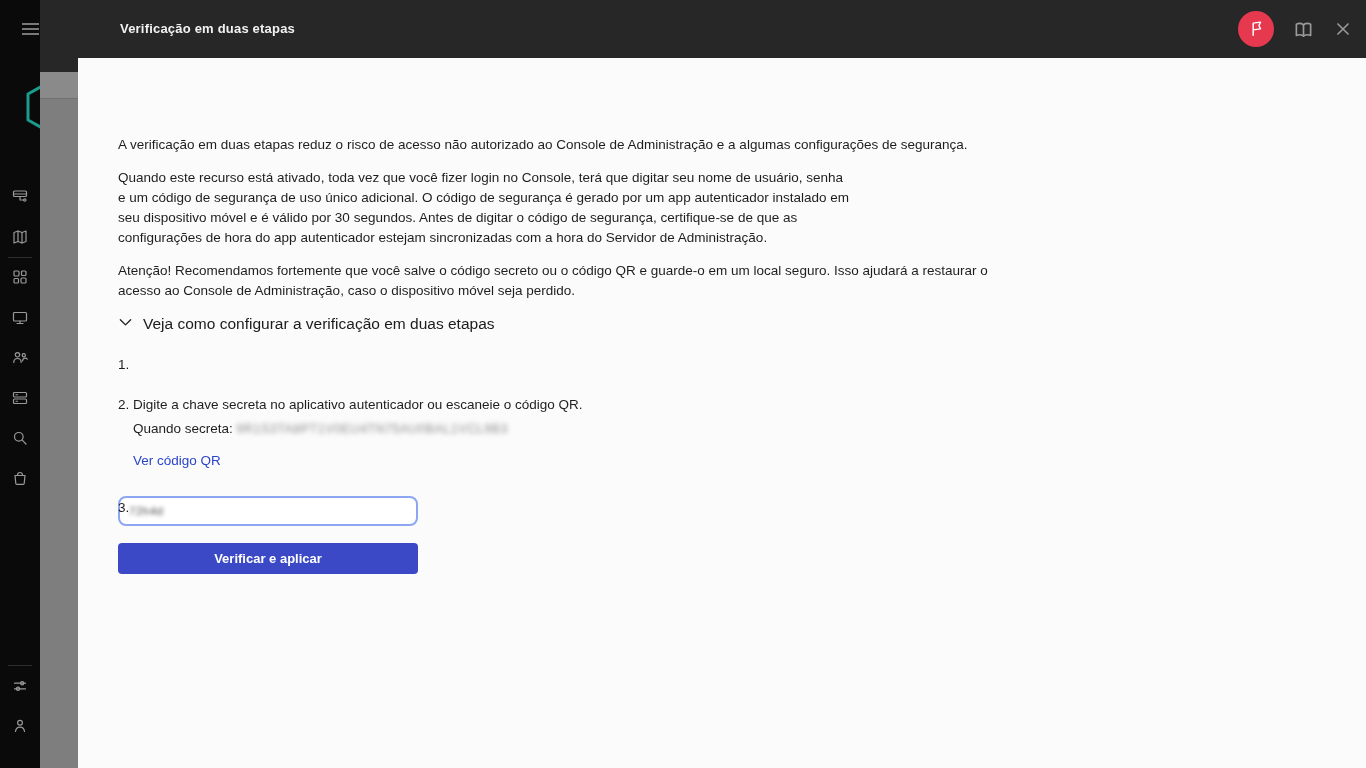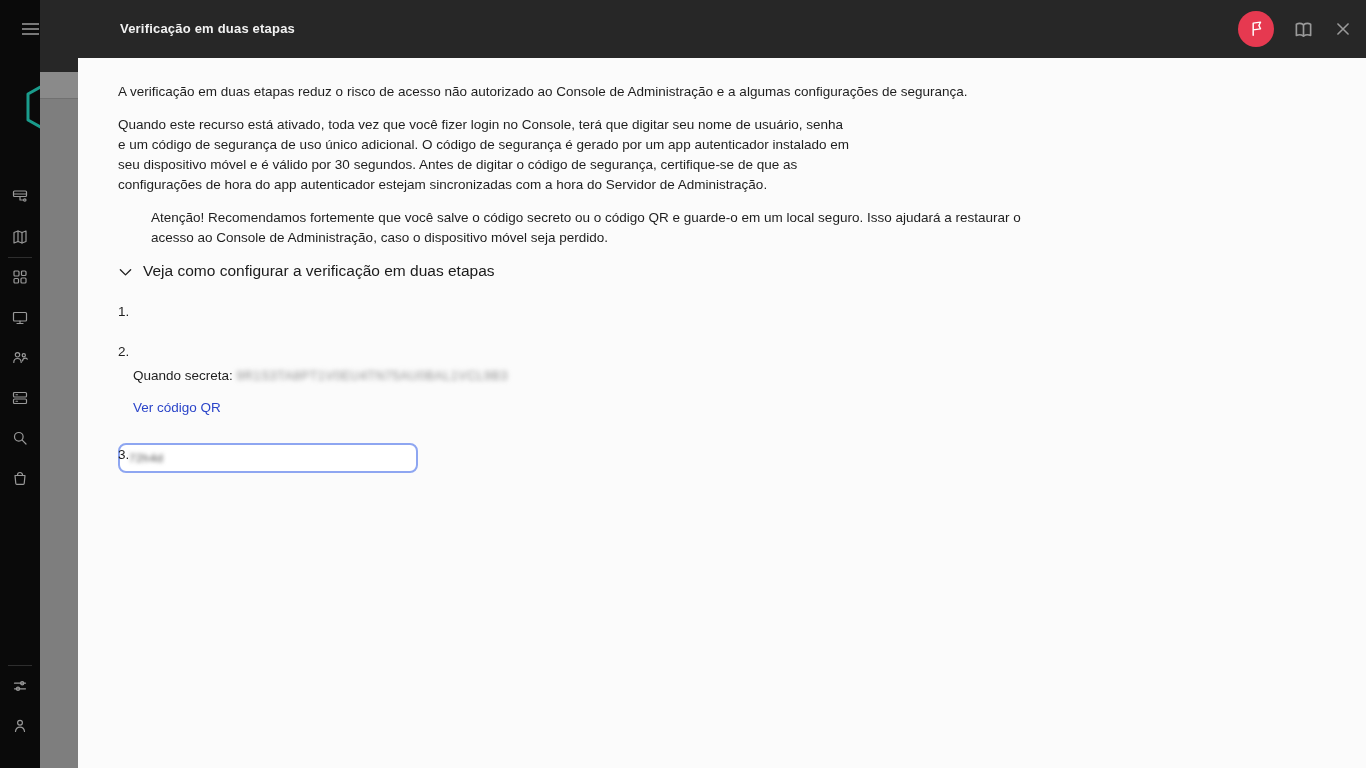--- a/index.html
+++ b/index.html
@@ -22,26 +22,26 @@
   .nav-ic{position:absolute;left:12px;width:16px;height:16px;cursor:pointer;}
   .nav-ic svg{stroke:#999;fill:none;stroke-width:1.2;stroke-linecap:round;stroke-linejoin:round;}
   .side-divider{position:absolute;left:8px;width:24px;height:1px;background:#2e2e2e;}
 
   
   .backdrop{position:absolute;left:40px;top:58px;width:38px;height:710px;background:#7e7e7e;z-index:3;}
   .backdrop-top{width:38px;height:40px;background:#8a8a8a;border-bottom:1px solid #717171;}
 
   
   .main{position:absolute;left:78px;top:58px;width:1288px;height:710px;background:#fbfbfb;
-    box-sizing:border-box;padding:24px 40px 0 40px;z-index:4;color:#1e1e1e;}
+    box-sizing:border-box;padding:77px 40px 0 40px;z-index:4;color:#1e1e1e;}
   .para{font-size:13.5px;line-height:20px;margin:0 0 13px 0;}
   .para.p2{max-width:732px;}
-  .para.p3{max-width:892px;margin-bottom:13px;margin-left:33px;}
-
-  .accordion{display:flex;align-items:flex-end;gap:10px;margin:14px 0 20px 0;cursor:pointer;}
+  .para.p3{max-width:892px;margin-bottom:13px;}
+
+  .accordion{display:flex;align-items:flex-start;gap:10px;margin:14px 0 20px 0;cursor:pointer;}
   .accordion svg{stroke:#1e1e1e;fill:none;stroke-width:1.4;stroke-linecap:round;stroke-linejoin:round;}
   .accordion-label{font-size:15.5px;color:#1b1b1b;}
 
   .step{position:relative;padding-left:15px;font-size:13.5px;line-height:24px;}
   .step .no{position:absolute;left:0;top:0;}
   .step.s2{margin-top:16px;}
   .blurred{filter:blur(2.6px);color:#8d8d8d;font-size:12.5px;letter-spacing:.5px;user-select:none;}
   .qr-link{display:inline-block;margin:12px 0 0 15px;font-size:13.5px;font-weight:400;color:#2b45c9;cursor:pointer;}
   .step.s3{margin-top:27px;}
 
@@ -178,28 +178,29 @@
     <span class="accordion-label">Veja como configurar a verificação em duas etapas</span>
   </div>
 
   <div class="step">
     <span class="no">1.</span>
     <br>
   </div>
 
   <div class="step s2">
     <span class="no">2.</span>
-    <br>
+    <span>Digite a chave secreta no aplicativo autenticador ou escaneie o código QR.</span><br>
     <span>Quando secreta:</span>
     <span class="blurred">9R1S3TA8PT1V0EU4TN75AU0BAL1VCL9B3</span>
   </div>
 
   <span class="qr-link">Ver código QR</span>
 
   <div class="step s3">
     <span class="no">3.</span>
   </div>
 
   <div class="code-input">
     <span class="blurred">72h4d</span>
   </div>
 
+  <button class="verify-btn">Verificar e aplicar</button>
 </div>
 
 </body></html>

